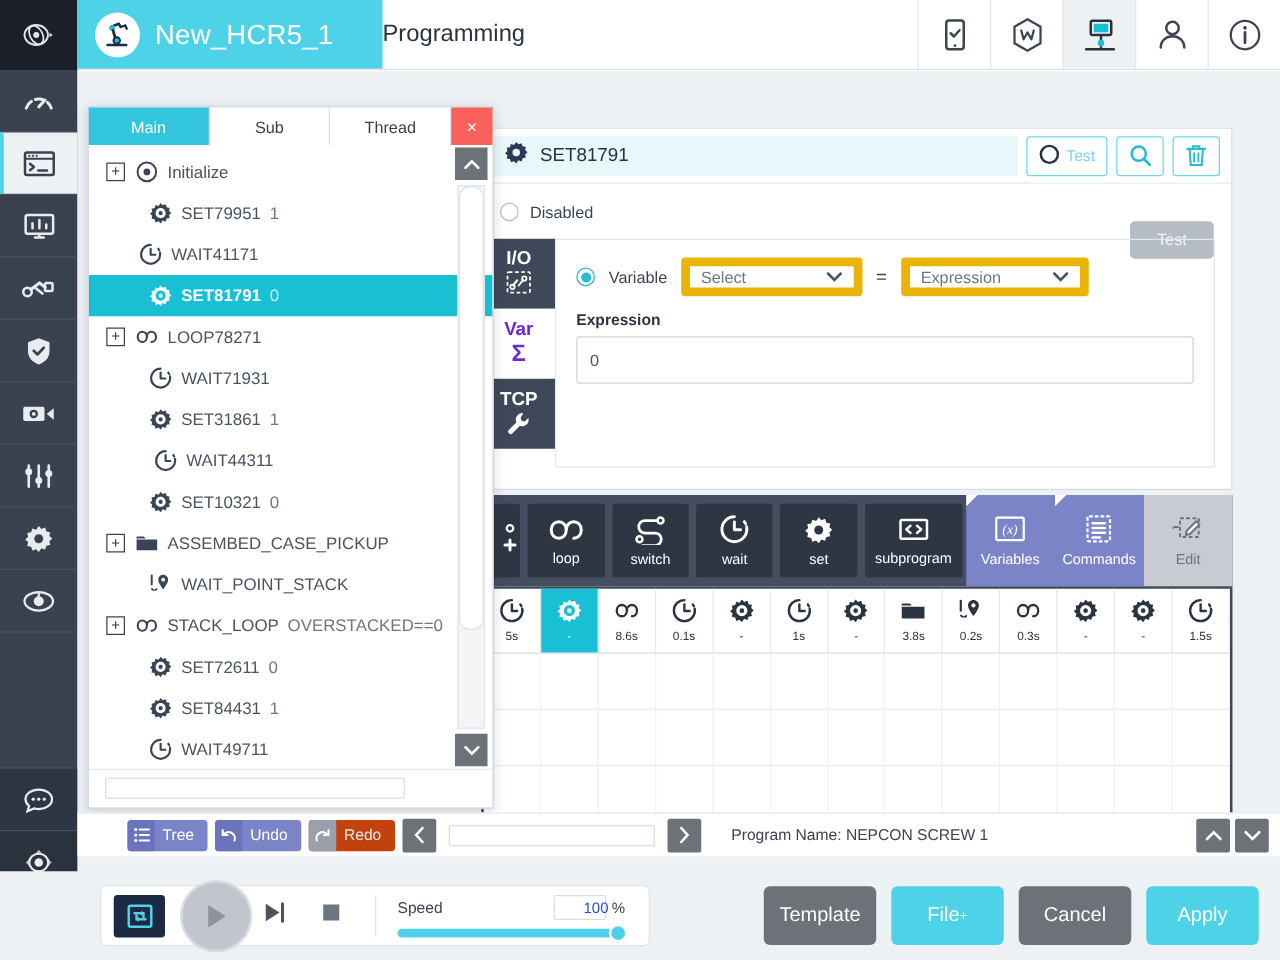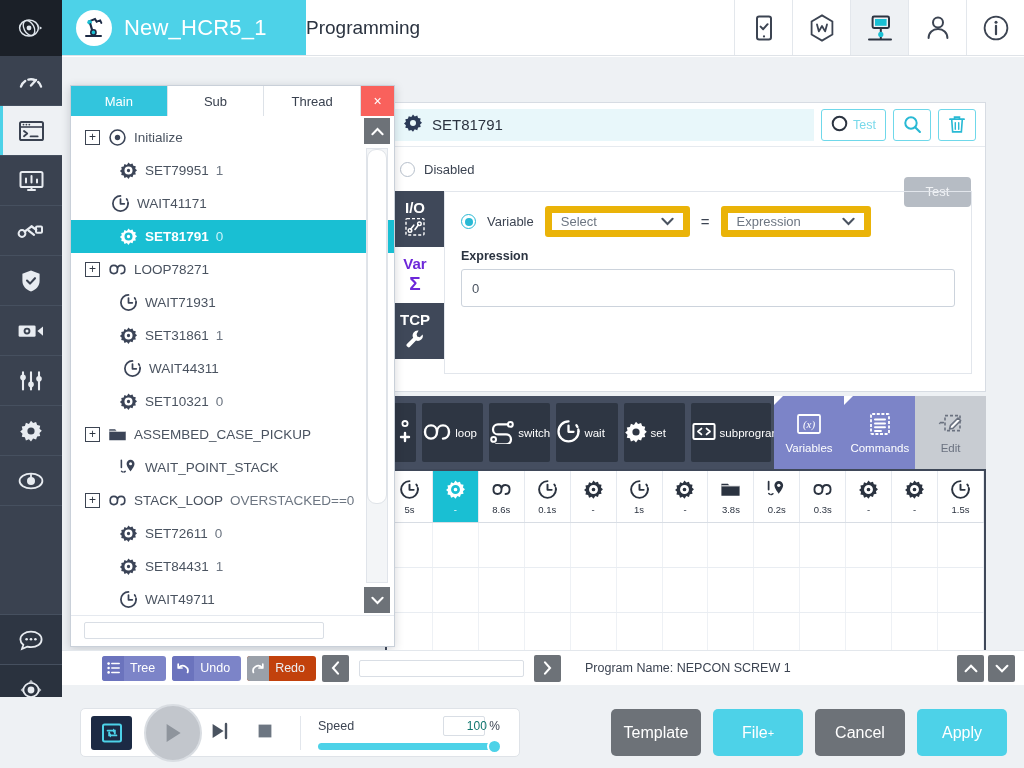--- a/index.html
+++ b/index.html
@@ -142,22 +142,22 @@
     display: flex; align-items: center; padding: 0 10px;
     font-size: 13px; color: #4a5360;
   }
 
   
   #cmdbar {
     position: absolute; left: 323px; top: 339px; width: 601px; height: 73px;
     background: #454e60; display: flex;
   }
   .cmd {
-    width: 63px; display: flex; flex-direction: row; align-items: center;
-    gap: 3px; color: #ffffff; font-size: 11.5px;
+    width: 63px; display: flex; flex-direction: column; align-items: center;
+    justify-content: center; gap: 3px; color: #ffffff; font-size: 11.5px;
     background: #2e3643; margin: 7px 3px; border-radius: 2px;
   }
   .cmd.first { margin-left: 6px; }
   .side {
     width: 73px; display: flex; flex-direction: column; align-items: center;
     justify-content: center; gap: 4px; font-size: 11.5px; position: relative;
   }
   .side.sel { background: #7c84c8; color: #ffffff; }
   .side.sel::before {
     content: ""; position: absolute; left: 0; top: 0;
@@ -289,21 +289,21 @@
     display: flex; align-items: center; justify-content: center;
   }
   #step-btn { margin-left: 78px; color: #4a5360; }
   #stop-btn { margin-left: 26px; color: #6d7682; }
   #ctrl-div { margin-left: 26px; width: 1px; height: 34px; background: #e2e6ec; }
   #speed-wrap { margin-left: 17px; width: 182px; }
   #speed-top { display: flex; align-items: center; }
   #speed-lbl { font-size: 12.5px; color: #3c4452; }
   #speed-val {
     margin-left: auto; width: 42px; height: 20px; border: 1px solid #d9dee5;
-    border-radius: 2px; font-size: 12px; color: #0f766e;
+    border-radius: 2px; font-size: 12px; color: #1d4ed8;
     display: flex; align-items: center; justify-content: center; padding-left: 25px;
   }
   #speed-pct { margin-left: 4px; font-size: 12px; color: #3c4452; }
   #speed-track {
     margin-top: 7px; height: 7px; background: #4dd2e8; border-radius: 4px;
     position: relative;
   }
   #speed-knob {
     position: absolute; right: -2px; top: -4px; width: 15px; height: 15px;
     border-radius: 50%; background: #4dd2e8; border: 2px solid #ffffff;

